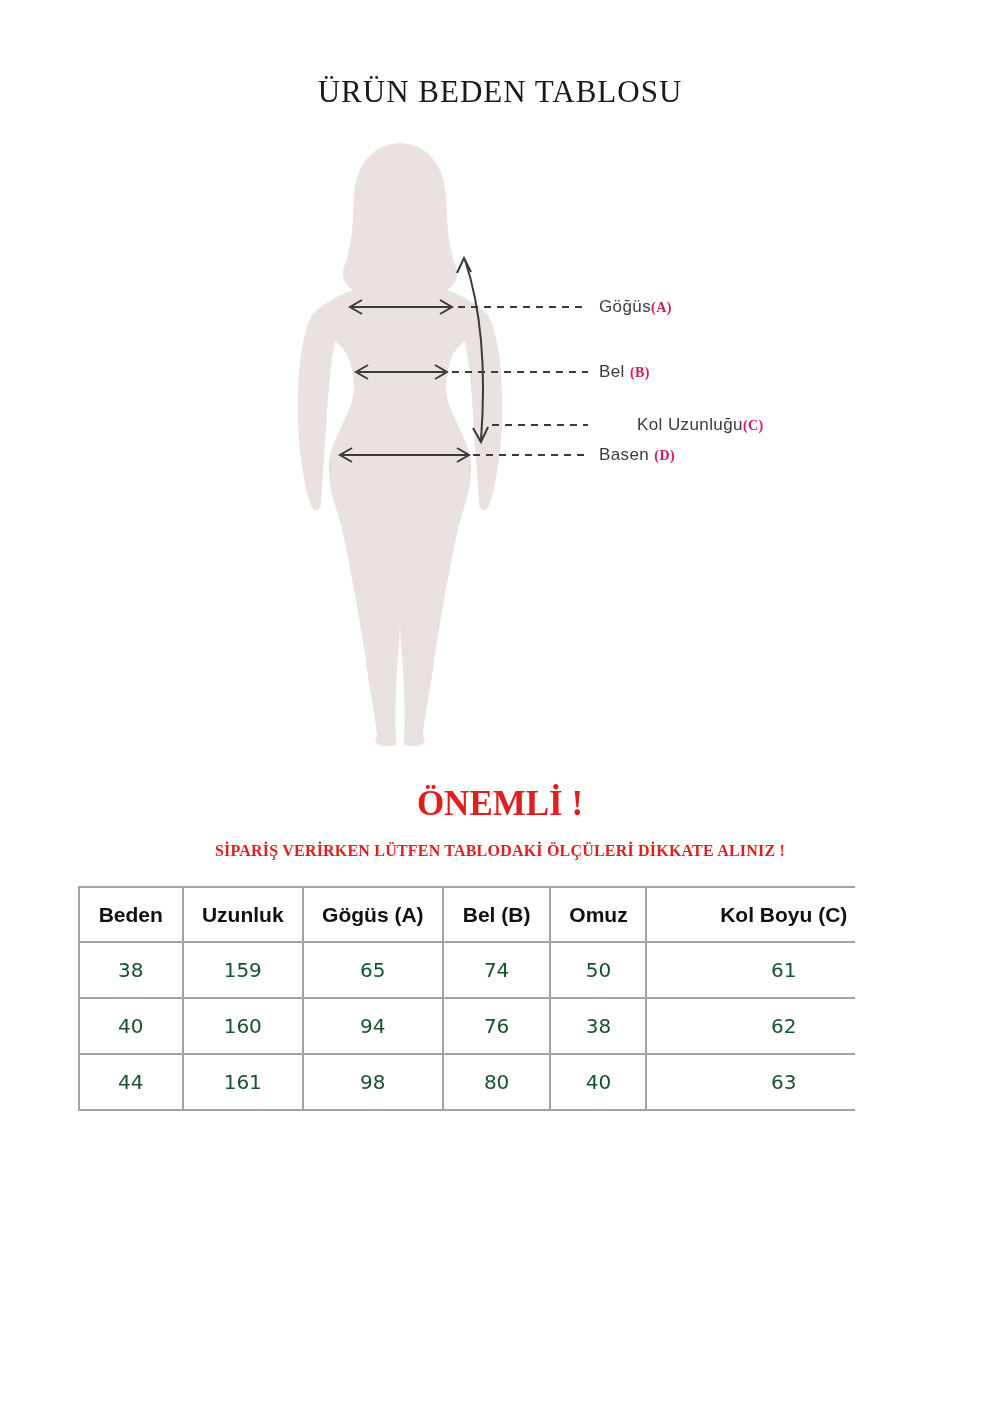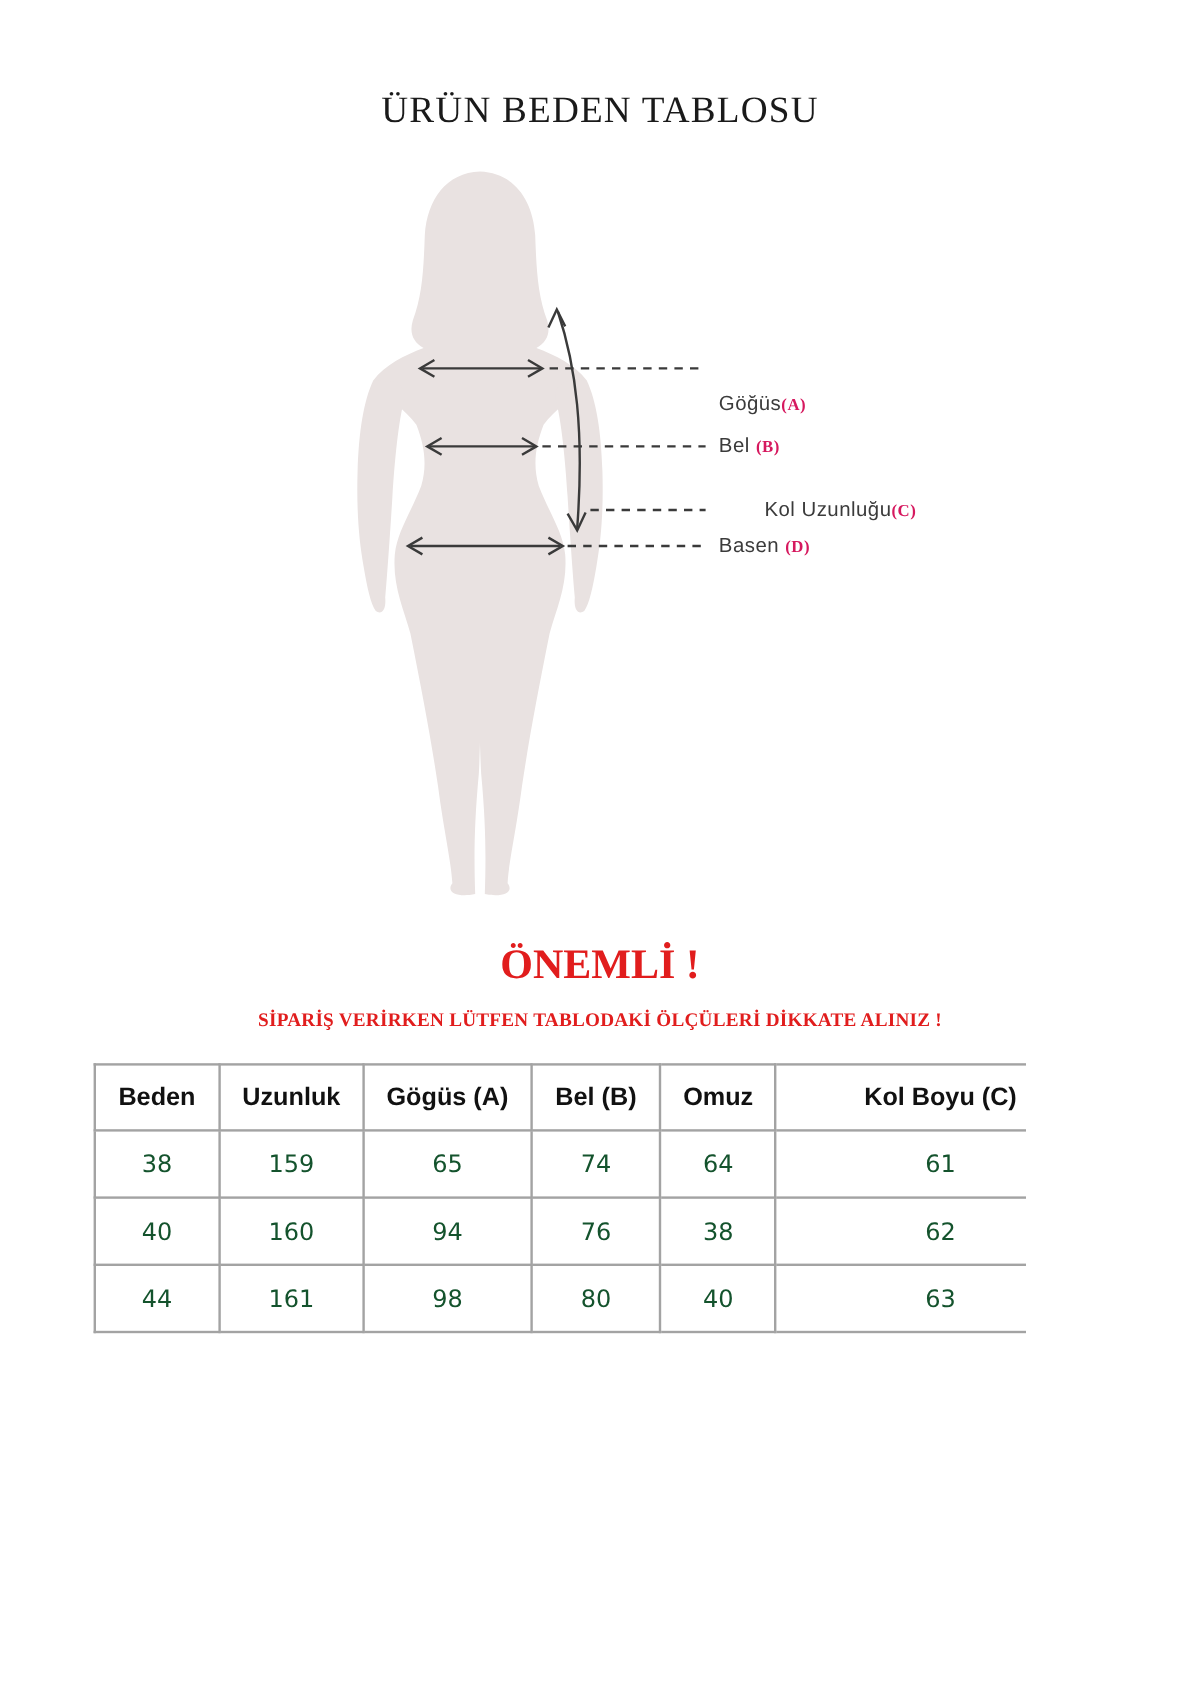--- a/index.html
+++ b/index.html
@@ -9,21 +9,21 @@
   .page-title{position:absolute;top:74px;left:0;width:1000px;text-align:center;
               font-family:"Liberation Serif",serif;font-size:31px;letter-spacing:1px;
               color:#1a1a1a;}
 
   .diagram-svg{position:absolute;top:0;left:0;}
 
   .diagram-label{position:absolute;left:599px;white-space:nowrap;
                  font-size:17px;letter-spacing:.4px;color:#3b3b3b;line-height:20px;}
   .diagram-label .code{font-family:"Liberation Serif",serif;font-weight:bold;
                        font-size:14px;color:var(--accent-pink,#d6185e);}
-  .lbl-0{top:297px;margin-top:30px;}
+  .lbl-0{top:297px;}
   .lbl-1{top:362px;}
   .lbl-2{top:415px;margin-left:38px;}
   .lbl-3{top:445px;}
 
   .important-heading{position:absolute;top:784px;left:0;width:1000px;text-align:center;
                      font-family:"Liberation Serif",serif;font-weight:bold;font-size:35px;
                      color:var(--alert-red,#e11d1d);}
   .important-warning{position:absolute;top:842px;left:0;width:1000px;text-align:center;
                      font-family:"Liberation Serif",serif;font-weight:bold;font-size:16px;
                      letter-spacing:.2px;color:var(--alert-red,#e11d1d);}
@@ -160,21 +160,21 @@
           <th>Omuz</th>
           <th>Kol Boyu (C)</th>
         </tr>
       </thead>
     <tbody>
         <tr>
           <td>38</td>
           <td>159</td>
           <td>65</td>
           <td>74</td>
-          <td>64</td>
+          <td>50</td>
           <td>61</td>
         </tr>
         <tr>
           <td>40</td>
           <td>160</td>
           <td>94</td>
           <td>76</td>
           <td>38</td>
           <td>62</td>
         </tr>

